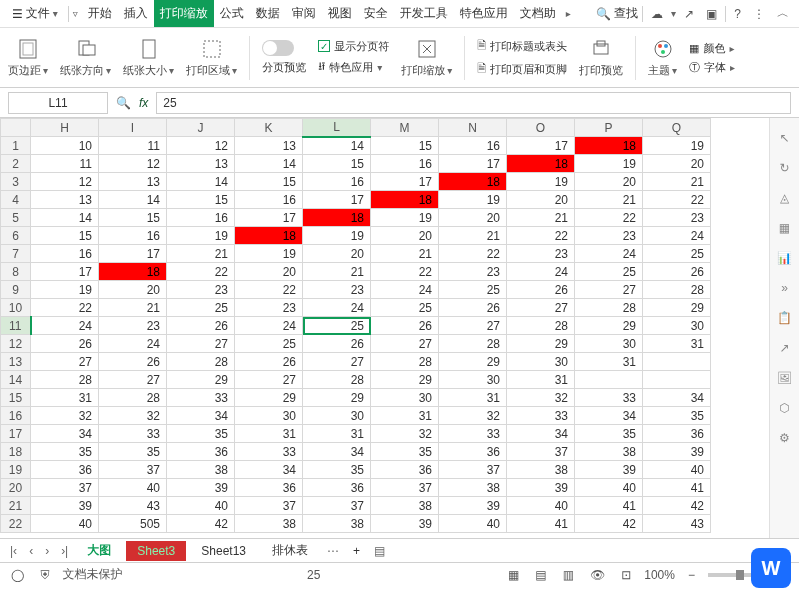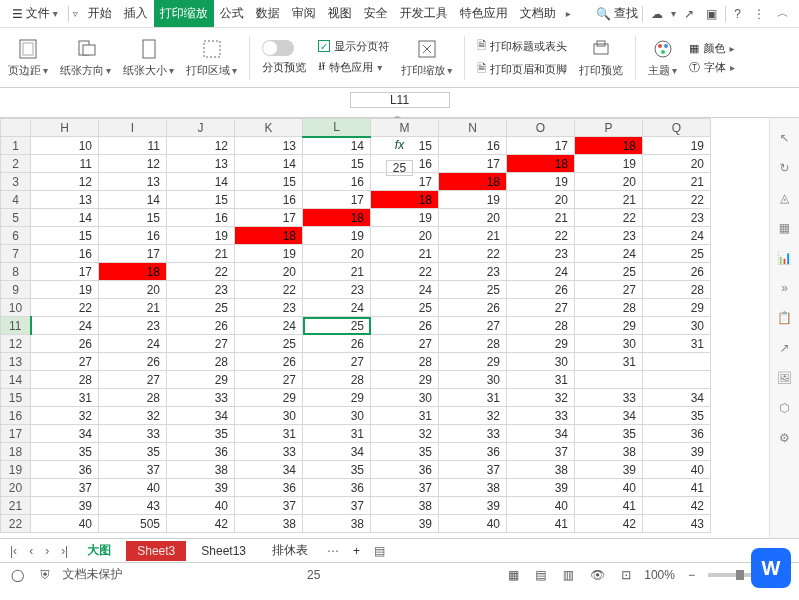--- a/index.html
+++ b/index.html
@@ -24,21 +24,21 @@
 .ribbon-item .lbl { display: flex; align-items: center; gap: 2px; }
 .ribbon-vsep { width: 1px; height: 44px; background: #e0e0e0; }
 .ribbon-col { display: flex; flex-direction: column; gap: 4px; font-size: 11px; }
 .ribbon-col .row { display: flex; align-items: center; gap: 4px; cursor: pointer; }
 .toggle { width: 32px; height: 16px; background: #d0d0d0; border-radius: 8px; position: relative; }
 .toggle::after { content:''; position:absolute; left:1px; top:1px; width:14px; height:14px; background:#fff; border-radius:50%; }
 .checkbox { width:12px; height:12px; border:1px solid #0f9d58; display:inline-flex; align-items:center; justify-content:center; }
 .checkbox.checked::after { content:'✓'; font-size:10px; color:#0f9d58; }
 
 
-.formula-bar { height: 30px; background: #fff; border-bottom: 1px solid #d0d0d0; display: flex; align-items: center; padding: 4px 8px; gap: 8px; flex-direction: column; }
+.formula-bar { height: 30px; background: #fff; border-bottom: 1px solid #d0d0d0; display: flex; align-items: center; padding: 4px 8px; gap: 8px; }
 .name-box { width: 100px; height: 22px; border: 1px solid #ccc; display: flex; align-items: center; justify-content: center; font-size: 12px; background:#fff; }
 .fx-label { font-style: italic; color: #14532d; }
 .formula-input { flex: 1; height: 22px; border: 1px solid #ccc; padding: 0 6px; font-size: 12px; display:flex; align-items:center; }
 
 
 .sheet-wrap { position: relative; height: 420px; overflow: hidden; display: flex; }
 .sheet { flex: 1; overflow: hidden; }
 table.grid { border-collapse: collapse; table-layout: fixed; }
 table.grid th, table.grid td { border: 1px solid #d8d8d8; font-size: 12px; height: 18px; }
 table.grid th { background: #f2f2f2; font-weight: normal; color: #555; text-align: center; }
@@ -53,21 +53,21 @@
 
 
 .side-panel { width: 30px; background: #f7f7f7; border-left: 1px solid #e0e0e0; display: flex; flex-direction: column; align-items: center; gap: 10px; padding-top: 10px; position: relative; }
 .side-panel .sicon { width: 20px; height: 20px; display: flex; align-items: center; justify-content: center; color: #888; cursor: pointer; }
 
 
 .tabbar { height: 24px; background: #fff; border-top: 1px solid #d0d0d0; display: flex; align-items: center; padding: 0 6px; gap: 4px; font-size: 12px; }
 .tabbar .navbtn { padding: 0 4px; cursor: pointer; color: #666; }
 .tabbar .sheet-tab { padding: 2px 10px; cursor: pointer; border: 1px solid transparent; }
 .tabbar .sheet-tab.green { color: #0f9d58; font-weight: bold; }
-.tabbar .sheet-tab.red { background: #d32f2f; color: #e5e5e5; }
+.tabbar .sheet-tab.red { background: #d32f2f; color: #86efac; }
 .tabbar .add-tab { padding: 0 6px; cursor: pointer; }
 
 
 .statusbar { height: 24px; background: #fff; border-top: 1px solid #d0d0d0; display: flex; align-items: center; padding: 0 8px; gap: 10px; font-size: 12px; color: #555; }
 .statusbar .spacer { flex: 1; }
 .statusbar .sbtn { cursor: pointer; padding: 0 3px; }
 
 
 .wps-logo { position: absolute; right: 8px; bottom: 12px; display: flex; align-items: center; gap: 6px; pointer-events: none; }
 .wps-logo .sq { width: 40px; height: 40px; background: #1a6dff; border-radius: 8px; display:flex; align-items:center; justify-content:center; color:#fff; font-weight:bold; font-size:20px; }

